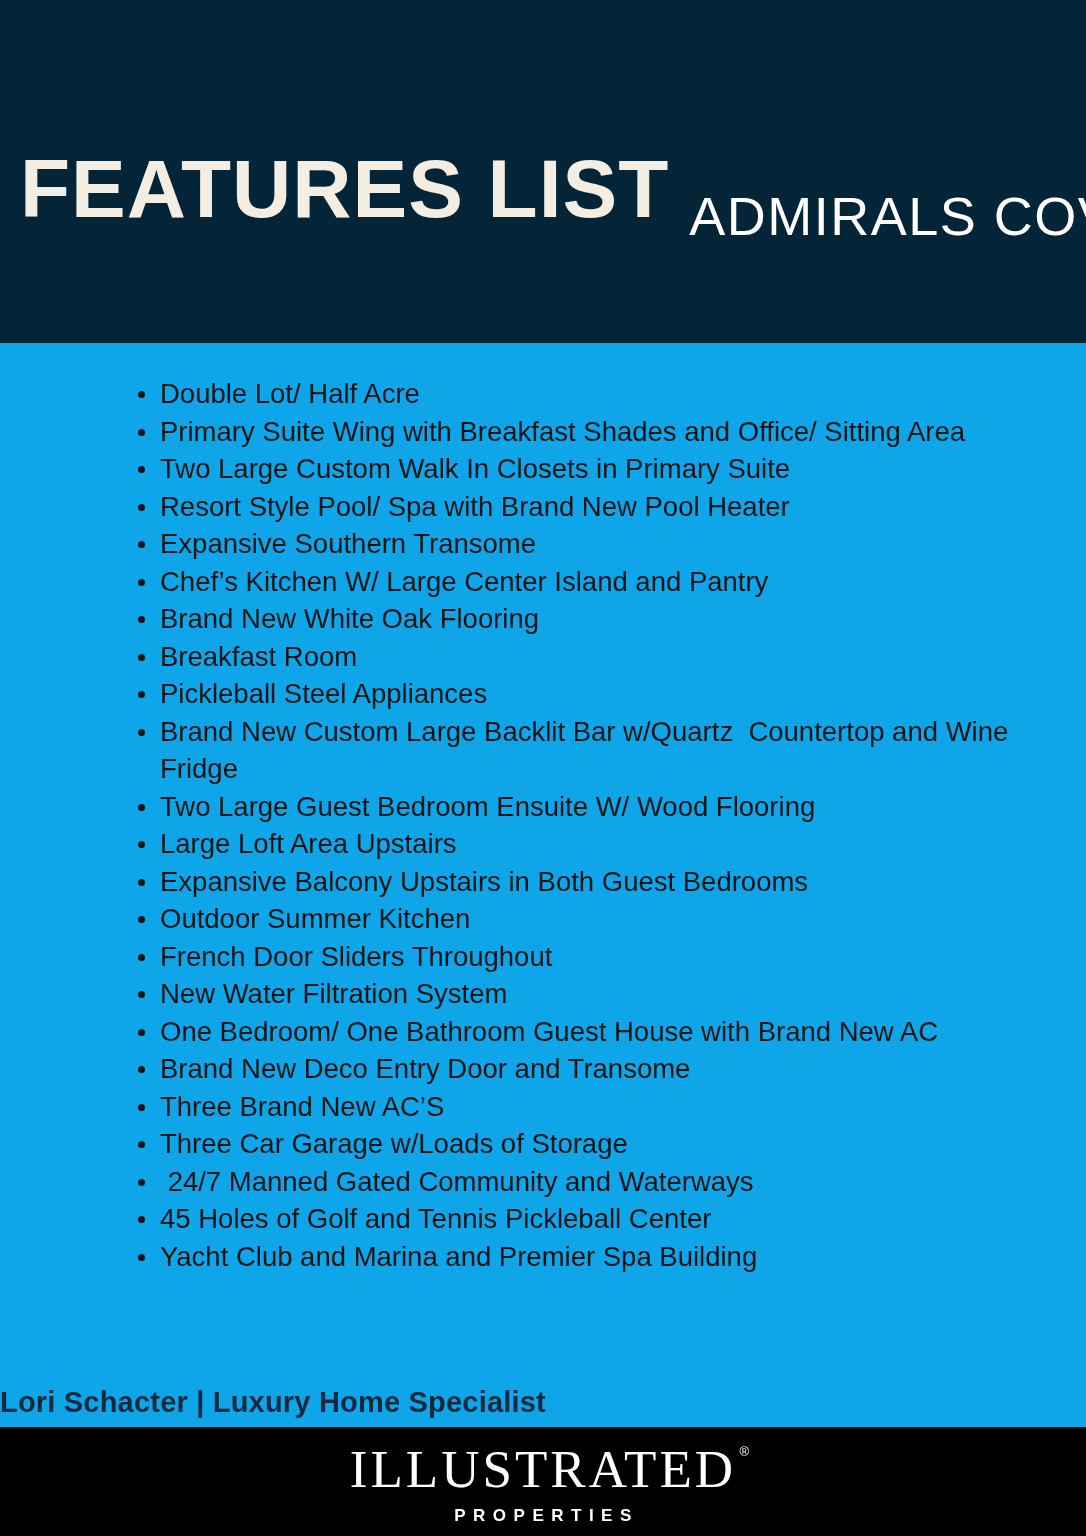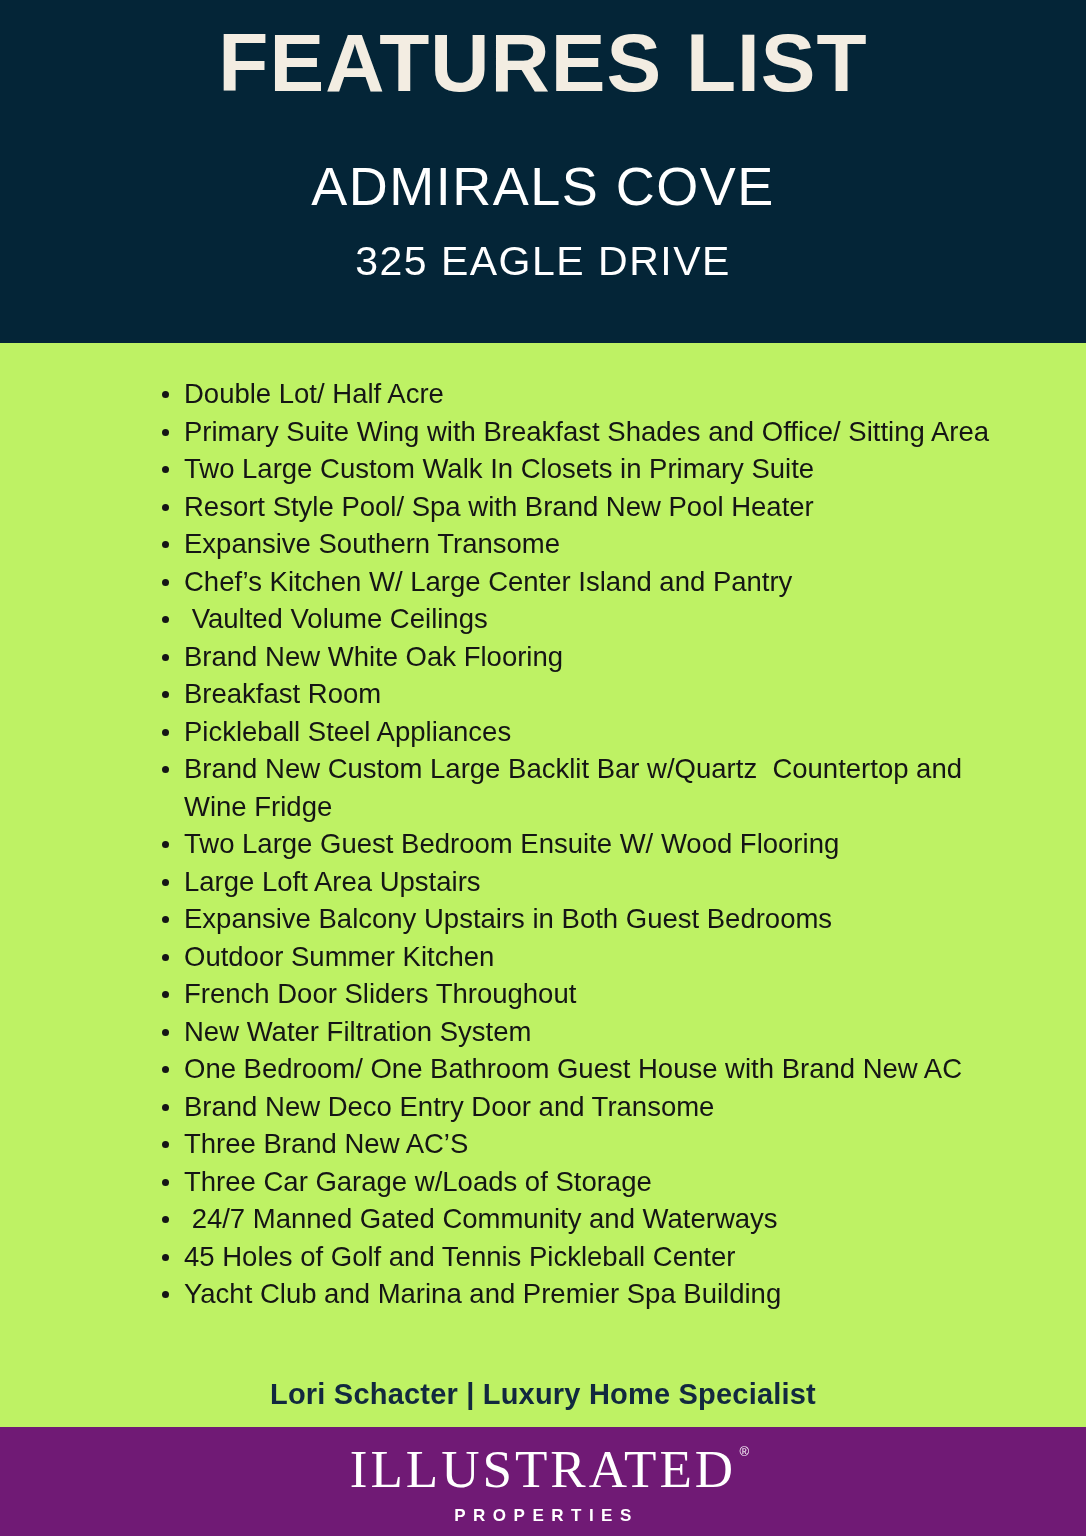--- a/index.html
+++ b/index.html
@@ -20,23 +20,23 @@
     background: #ffffff;
     display: flex;
     flex-direction: column;
   }
 
   
   .header-band {
     background: #042537;
     height: 343px;
     box-sizing: border-box;
-    padding-top: 22px;
+    padding-top: 34px;
     display: flex;
-    flex-direction: column;
+    flex-direction: row;
     align-items: center;
     flex: 0 0 auto;
   }
   .header-title {
     color: #F3EDE2;
     font-family: "Liberation Sans", sans-serif;
     font-weight: bold;
     font-size: 82px;
     line-height: 1.0;
     letter-spacing: 1px;
@@ -67,23 +67,22 @@
     text-align: center;
     margin: 0;
     margin-top: 28px;
     white-space: nowrap;
   }
 
   
   .body-area {
     flex: 1 1 auto;
     position: relative;
-    background: #bef264;
+    background: #0ea5e9;
     padding-top: 32px;
-    padding-left: 24px;
   }
   ul.features {
     list-style: none;
     margin: 0;
     padding: 0 60px 0 138px;
   }
   ul.features li {
     position: relative;
     color: #151515;
     font-family: "Liberation Sans", sans-serif;
@@ -102,33 +101,33 @@
     height: 7px;
     border-radius: 50%;
     background: #151515;
   }
 
   
   .agent-line {
     position: absolute;
     left: 0;
     right: 0;
-    bottom: 16px;
-    text-align: center;
+    bottom: 8px;
+    text-align: left;
     color: #12293F;
     font-family: "Liberation Sans", sans-serif;
     font-weight: bold;
     font-size: 29px;
     letter-spacing: 0.2px;
     white-space: nowrap;
   }
 
   
   .footer-band {
-    background: #701a75;
+    background: #000000;
     height: 109px;
     flex: 0 0 auto;
     display: flex;
     flex-direction: column;
     align-items: center;
     justify-content: center;
     padding-top: 4px;
     box-sizing: border-box;
   }
   .logo-main {
@@ -173,21 +172,20 @@
   </div>
 
   <div class="body-area">
     <ul class="features">
         <li>Double Lot/ Half Acre</li>
         <li>Primary Suite Wing with Breakfast Shades and Office/ Sitting Area</li>
         <li>Two Large Custom Walk In Closets in Primary Suite</li>
         <li>Resort Style Pool/ Spa with Brand New Pool Heater</li>
         <li>Expansive Southern Transome</li>
         <li>Chef’s Kitchen W/ Large Center Island and Pantry</li>
-        <li> Vaulted Volume Ceilings</li>
         <li>Brand New White Oak Flooring</li>
         <li>Breakfast Room</li>
         <li>Pickleball Steel Appliances</li>
         <li>Brand New Custom Large Backlit Bar w/Quartz  Countertop and Wine Fridge</li>
         <li>Two Large Guest Bedroom Ensuite W/ Wood Flooring</li>
         <li>Large Loft Area Upstairs</li>
         <li>Expansive Balcony Upstairs in Both Guest Bedrooms</li>
         <li>Outdoor Summer Kitchen</li>
         <li>French Door Sliders Throughout</li>
         <li>New Water Filtration System</li>

